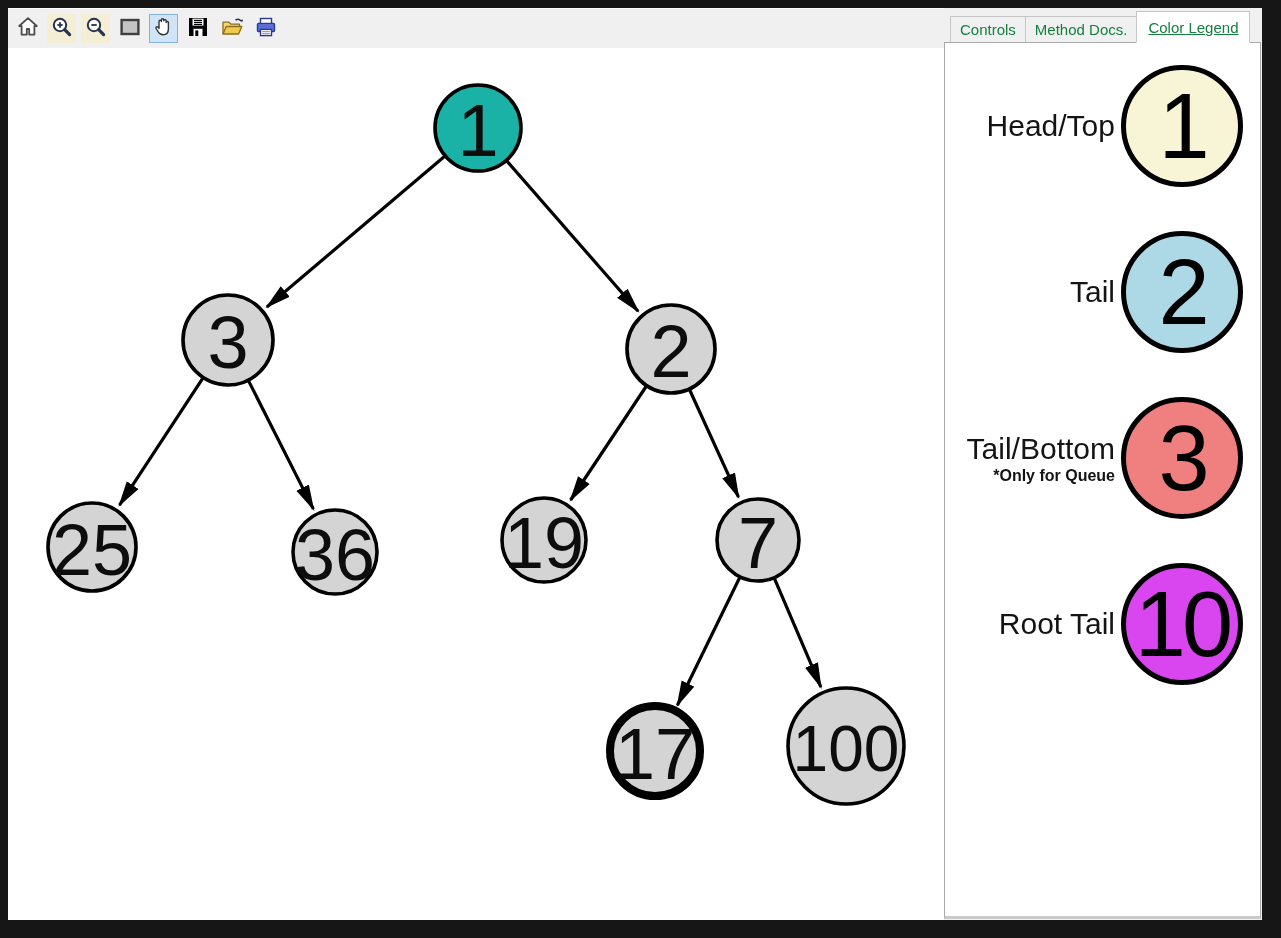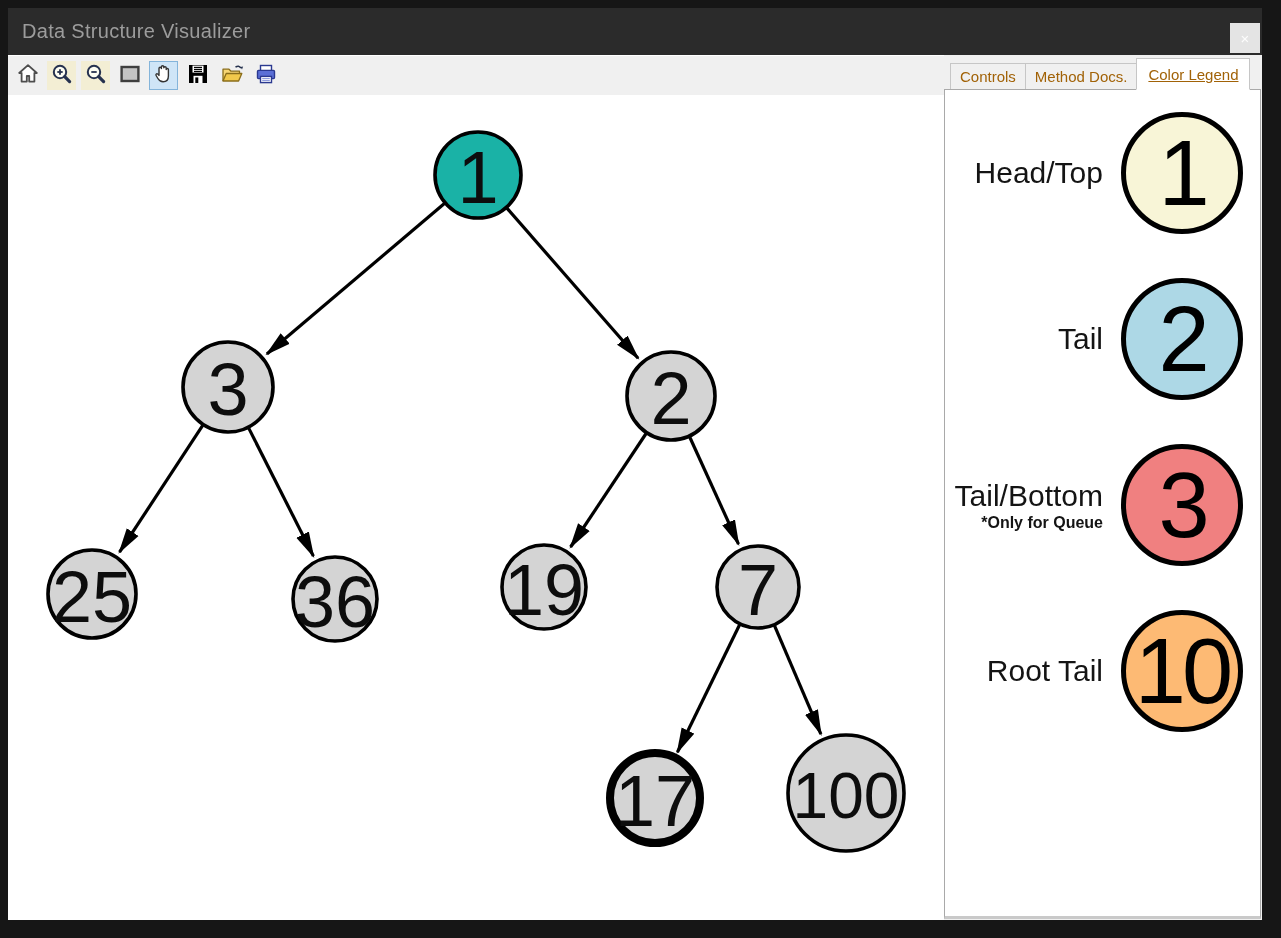--- a/index.html
+++ b/index.html
@@ -39,54 +39,50 @@
   .canvas{flex:1;background:#ffffff;position:relative;}
   .canvas svg{position:absolute;left:0;top:0;}
   
   .right{width:318px;display:flex;flex-direction:column;background:#f0f0f0;min-height:0;}
   .tabstrip{
     flex:0 0 34px;display:flex;align-items:flex-end;padding-left:6px;
     position:relative;z-index:5;
   }
   .tab{
     height:26px;padding:0 9px;background:#f0f0f0;border:1px solid #c6c6c6;
-    border-bottom:none;display:flex;align-items:center;font-size:15px;color:#a16207;
+    border-bottom:none;display:flex;align-items:center;font-size:15px;color:#15803d;
     margin-right:-1px;box-sizing:border-box;white-space:nowrap;
   }
   .tab.active{
     height:32px;background:#ffffff;z-index:6;margin-bottom:-1px;
     border-bottom:1px solid #ffffff;padding:0 11px;text-decoration:underline;
   }
   .panel{
     flex:1;background:#ffffff;border:1px solid #a9a9a9;margin:0 1px 1px 0;
     border-bottom-width:3px;border-bottom-color:#c9c9c9;
     display:flex;flex-direction:column;overflow:hidden;
   }
   .legend-row{
     height:166px;display:flex;align-items:center;justify-content:flex-end;
     padding-right:17px;box-sizing:border-box;
   }
-  .legend-text{display:flex;flex-direction:column;align-items:flex-end;margin-right:18px;min-width:0;}
+  .legend-text{display:flex;flex-direction:column;align-items:flex-end;margin-right:6px;min-width:0;}
   .legend-label{font-size:30px;color:#141414;white-space:nowrap;}
   .legend-sub{font-size:16px;font-weight:bold;color:#141414;white-space:nowrap;margin-top:1px;}
   .legend-circle{
     flex:0 0 auto;width:112px;height:112px;border:5px solid #000;border-radius:50%;
     display:flex;align-items:center;justify-content:center;
     font-size:92px;letter-spacing:-4px;color:#000;line-height:1;
   }
 </style>
 </head>
 <body>
 
 <div class="window">
 
-  <div class="titlebar">
-    <span class="title">Data Structure Visualizer</span>
-    <div class="close-btn">×</div>
-  </div>
 
   <div class="main">
 
     <div class="left">
       <div class="toolbar">
           <div class="tb-btn">
     <span class="tb-icon"><svg width="24" height="24" viewBox="0 0 24 24">
                 <path d="M12 3.2 L3.2 11 h2.4 v8.6 h5.2 v-5.6 h2.4 v5.6 h5.2 V11 h2.4 Z" fill="#fdfdfd" stroke="#4d4d4d" stroke-width="1.8" stroke-linejoin="round"></path>
               </svg></span>
   </div>
@@ -225,19 +221,19 @@
       <span class="legend-label">Tail/Bottom</span>
       <span class="legend-sub">*Only for Queue</span>
     </div>
     <div class="legend-circle" style="background: rgb(240, 128, 128);">3</div>
   </div>
           <div class="legend-row">
     <div class="legend-text">
       <span class="legend-label">Root Tail</span>
 
     </div>
-    <div class="legend-circle" style="background: #fdba74;">10</div>
+    <div class="legend-circle" style="background: #d946ef;">10</div>
   </div>
         </div>
     </div>
 
   </div>
 </div>
 
 </body></html>

